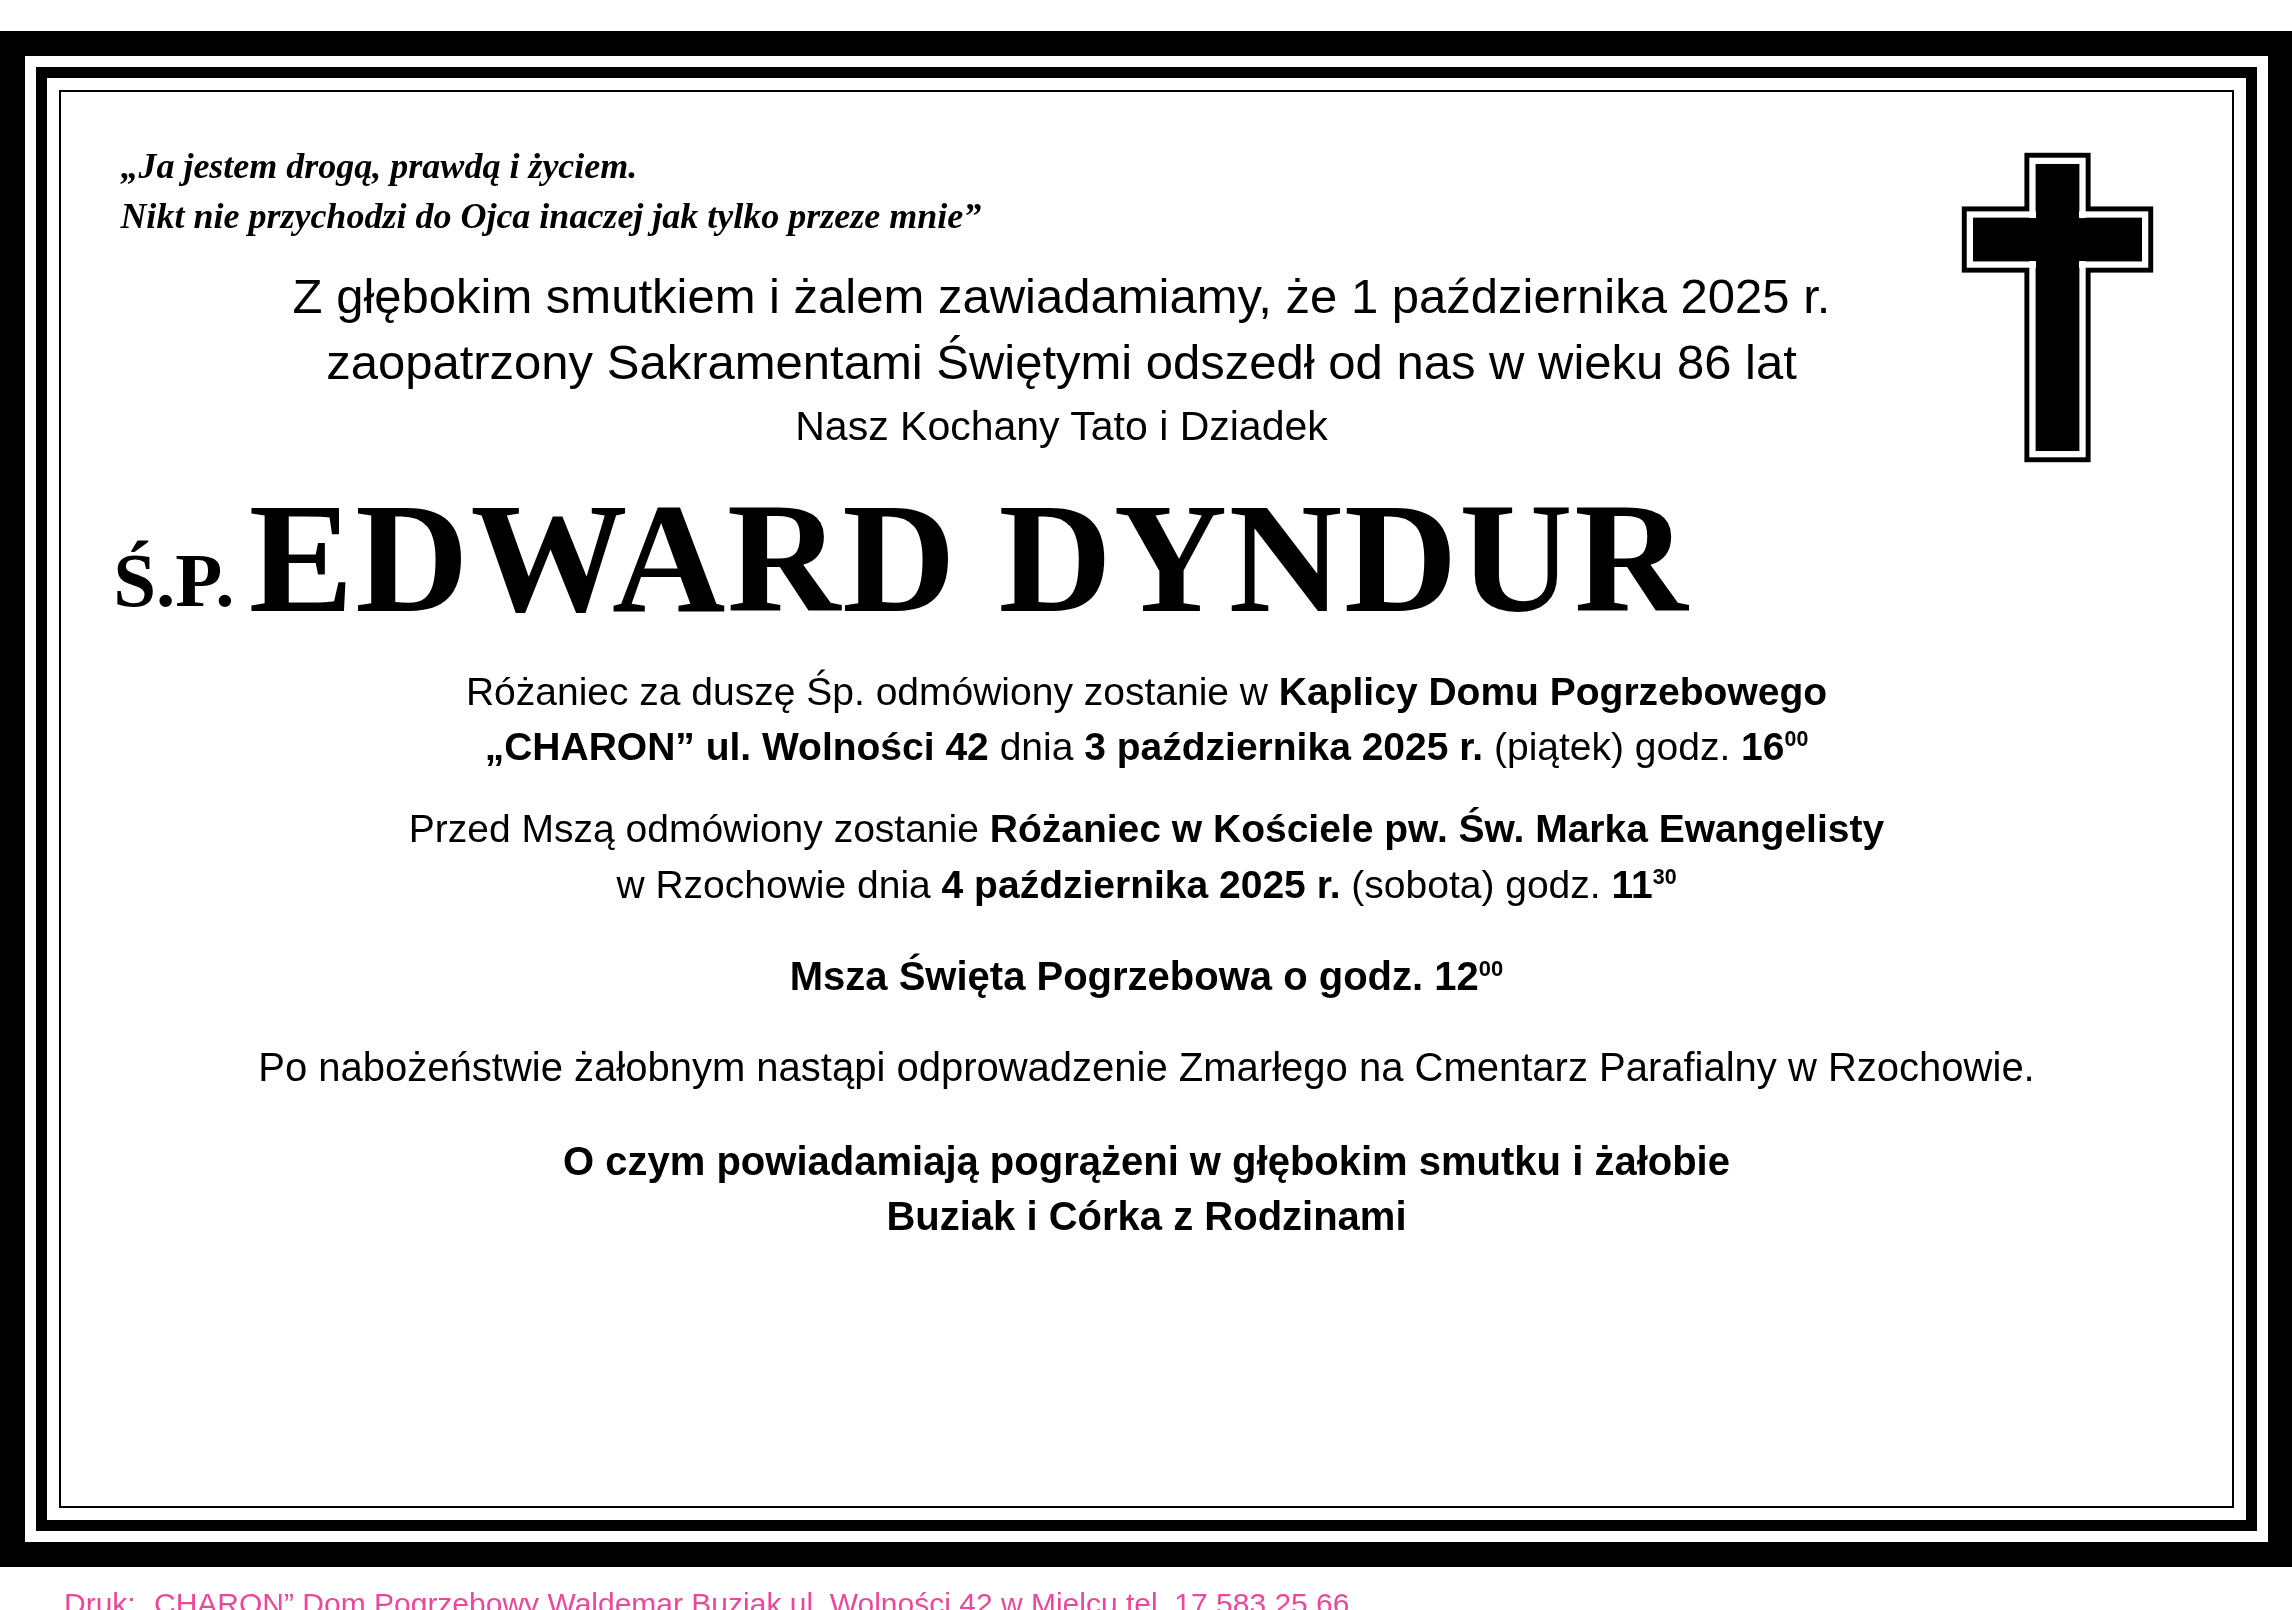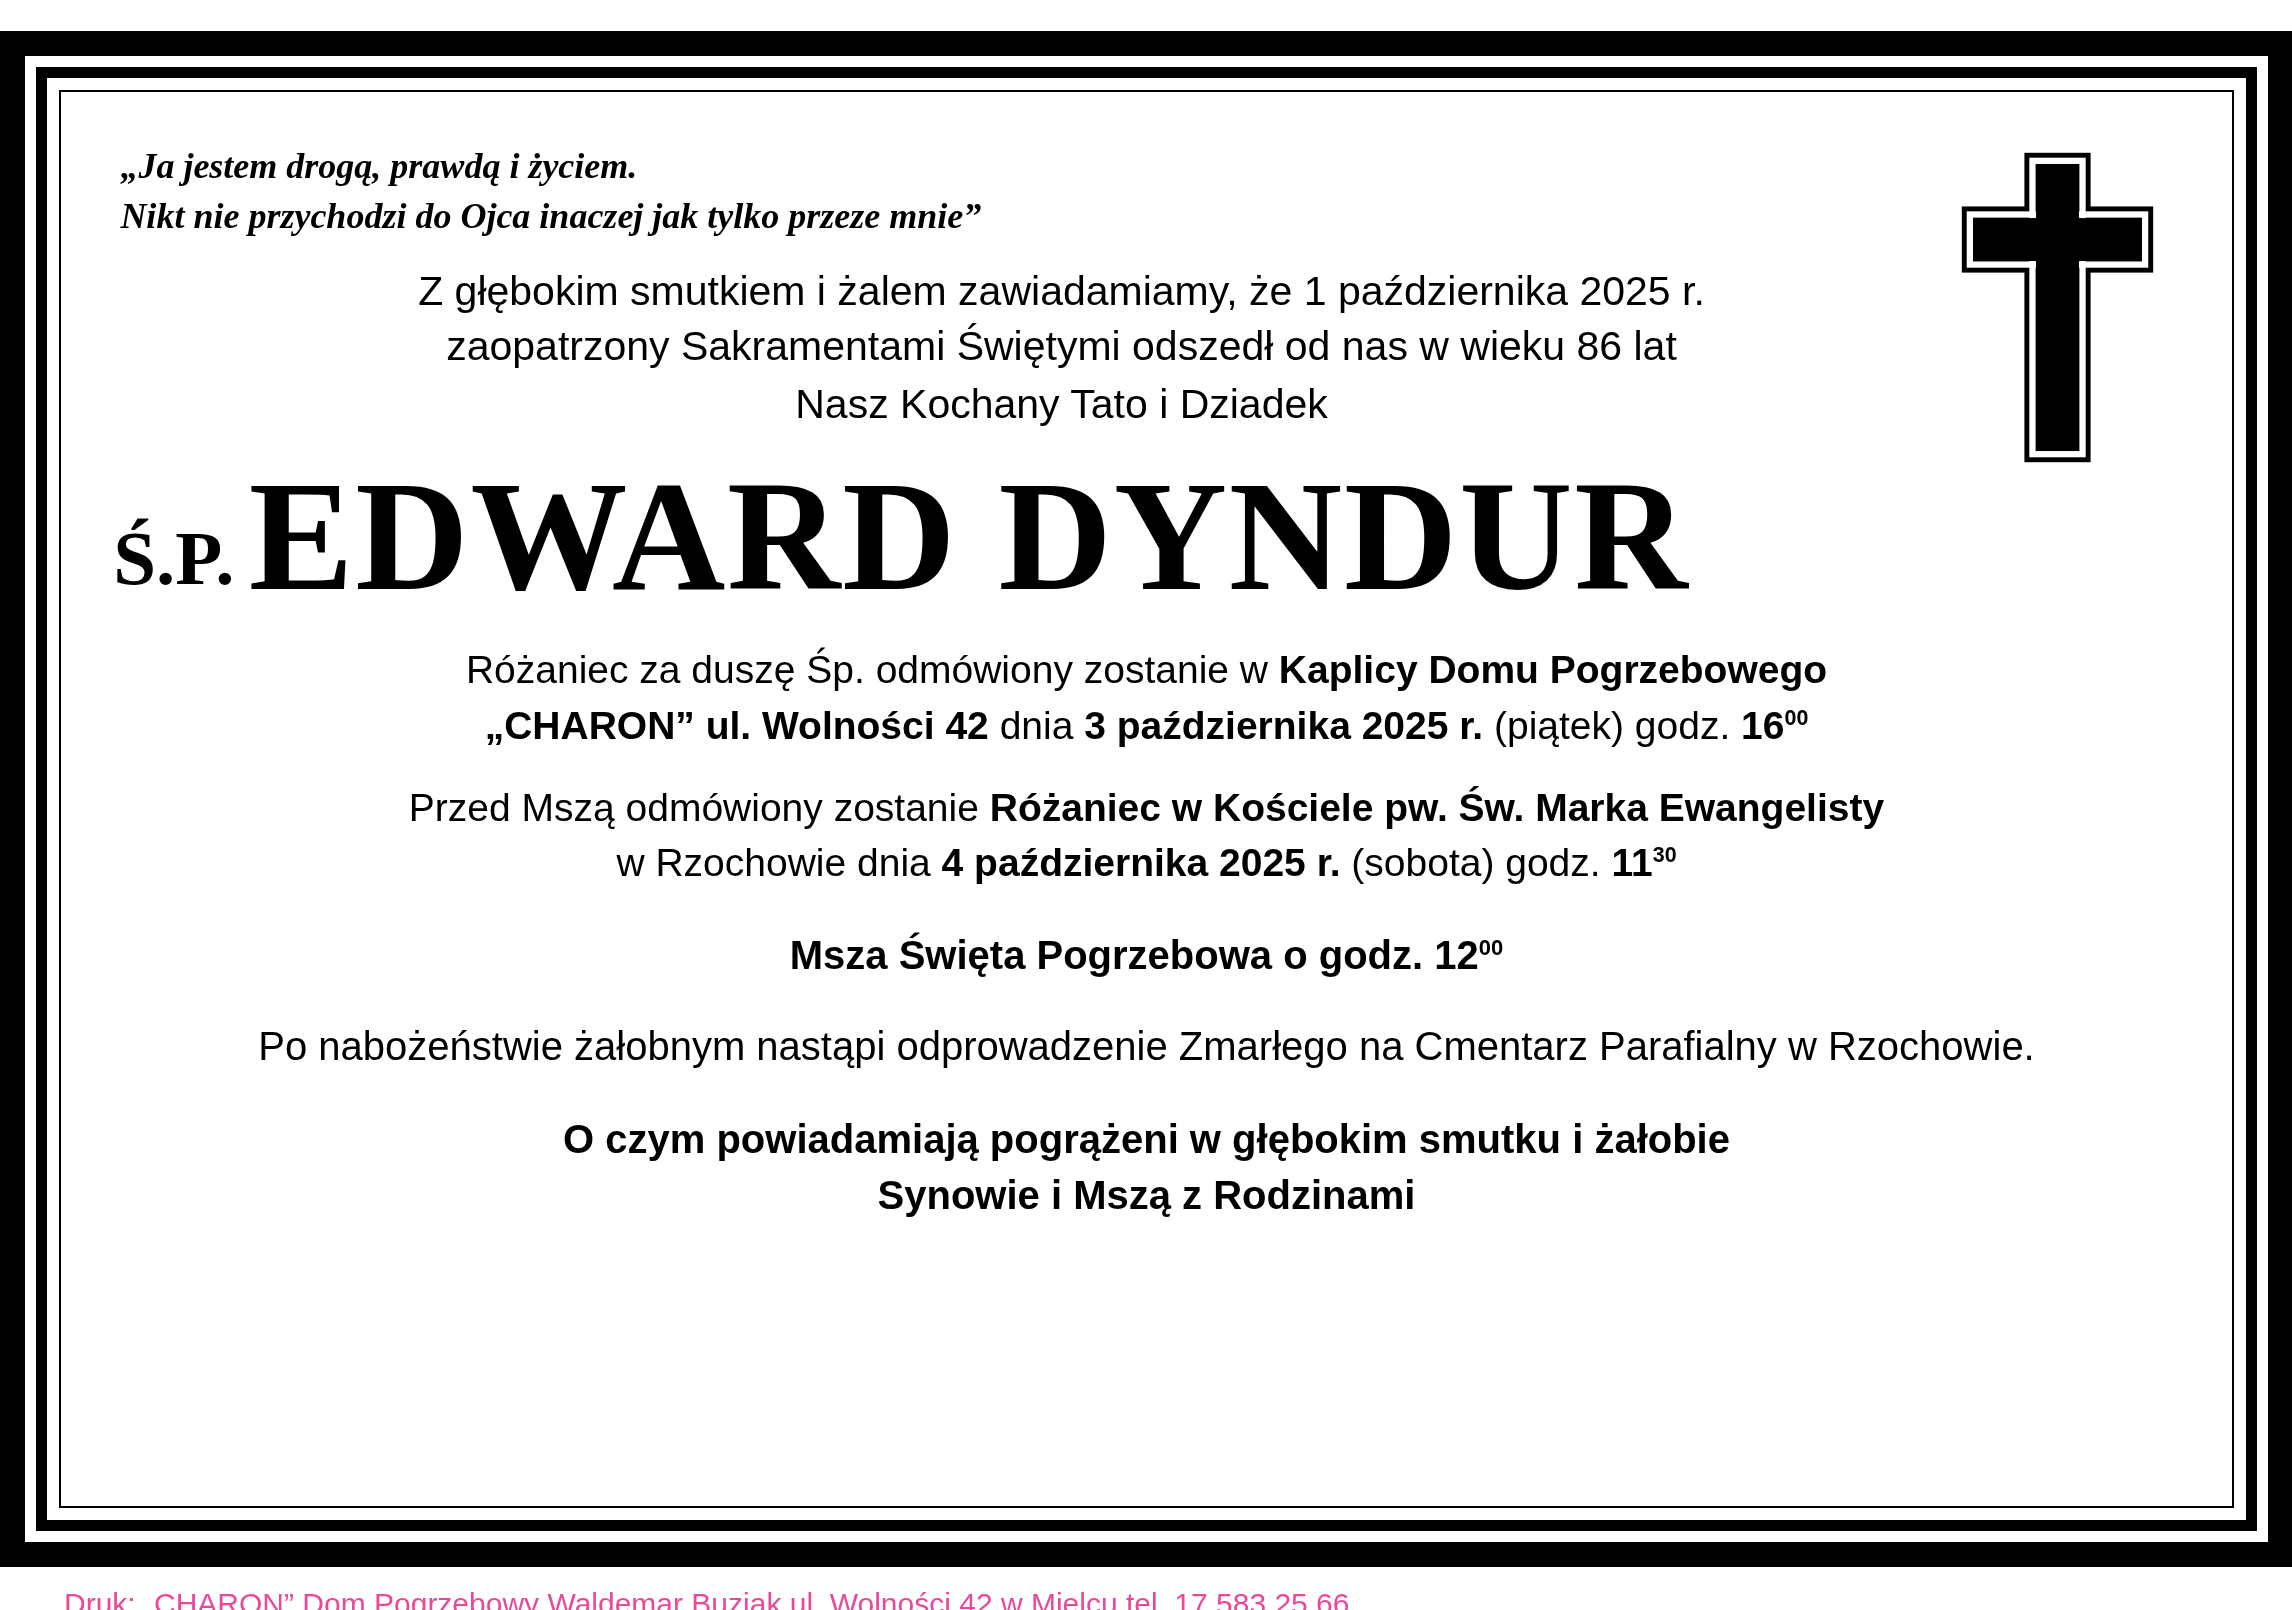--- a/index.html
+++ b/index.html
@@ -94,21 +94,21 @@
   .cross-wrap {
     position: absolute;
     right: 25px;
     top: 9px;
     width: 195px;
     height: 313px;
   }
 
   .announce {
     text-align: center;
-    font-size: 41px;
+    font-size: 49px;
     line-height: 1.34;
     margin-top: 23px;
     padding-right: 170px;
   }
 
   .relation {
     text-align: center;
     font-weight: normal;
     font-size: 41px;
     margin-top: 7.2px;
@@ -254,21 +254,21 @@
               </div>
 
               <div class="para big">
                 <span>Msza Święta Pogrzebowa o godz. </span><span>12</span><sup>00</sup>
               </div>
 
               <div class="para wide">Po nabożeństwie żałobnym nastąpi odprowadzenie Zmarłego na Cmentarz Parafialny w Rzochowie.</div>
 
               <div class="closing">
                 <div>O czym powiadamiają pogrążeni w głębokim smutku i żałobie</div>
-                <div>Synowie i Mszą z Rodzinami</div>
+                <div>Buziak i Córka z Rodzinami</div>
               </div>
 
             </div>
           </div>
         </div>
       </div>
     </div>
   </div>
 
   <div class="footer">

